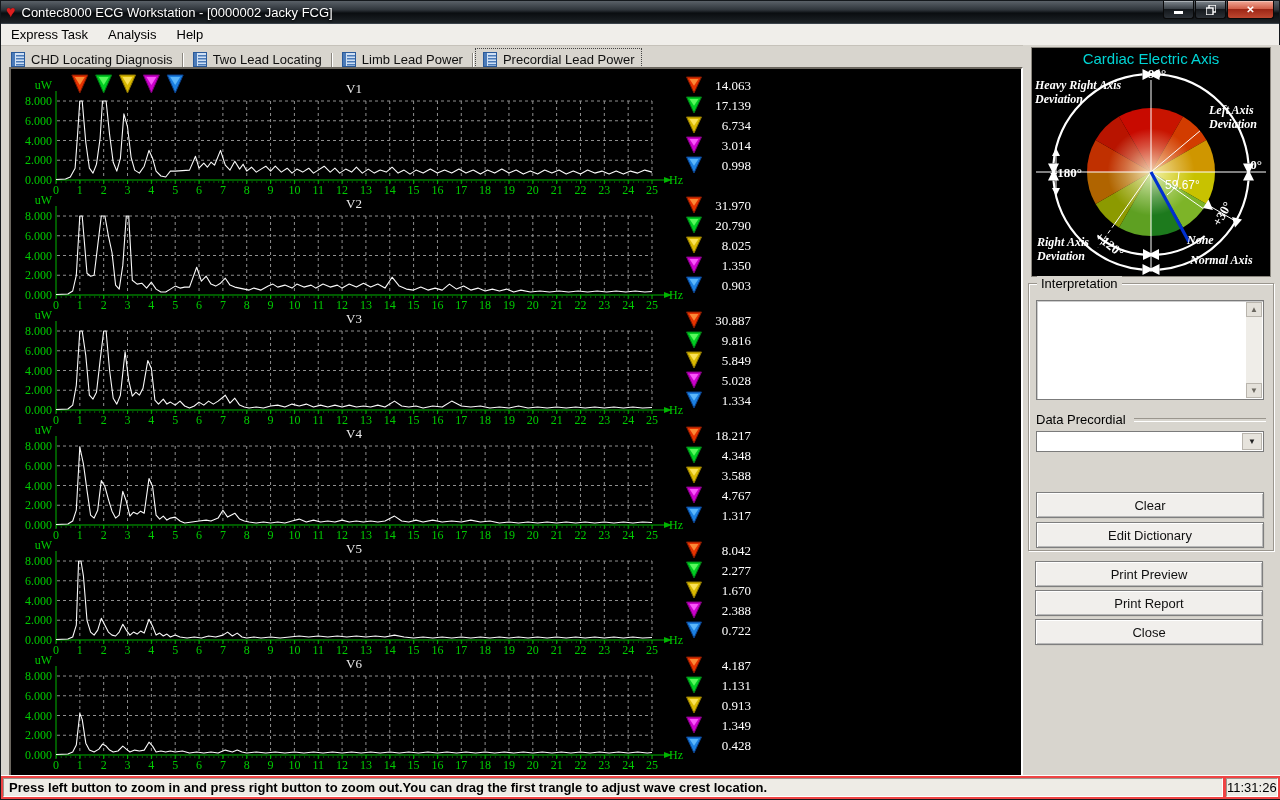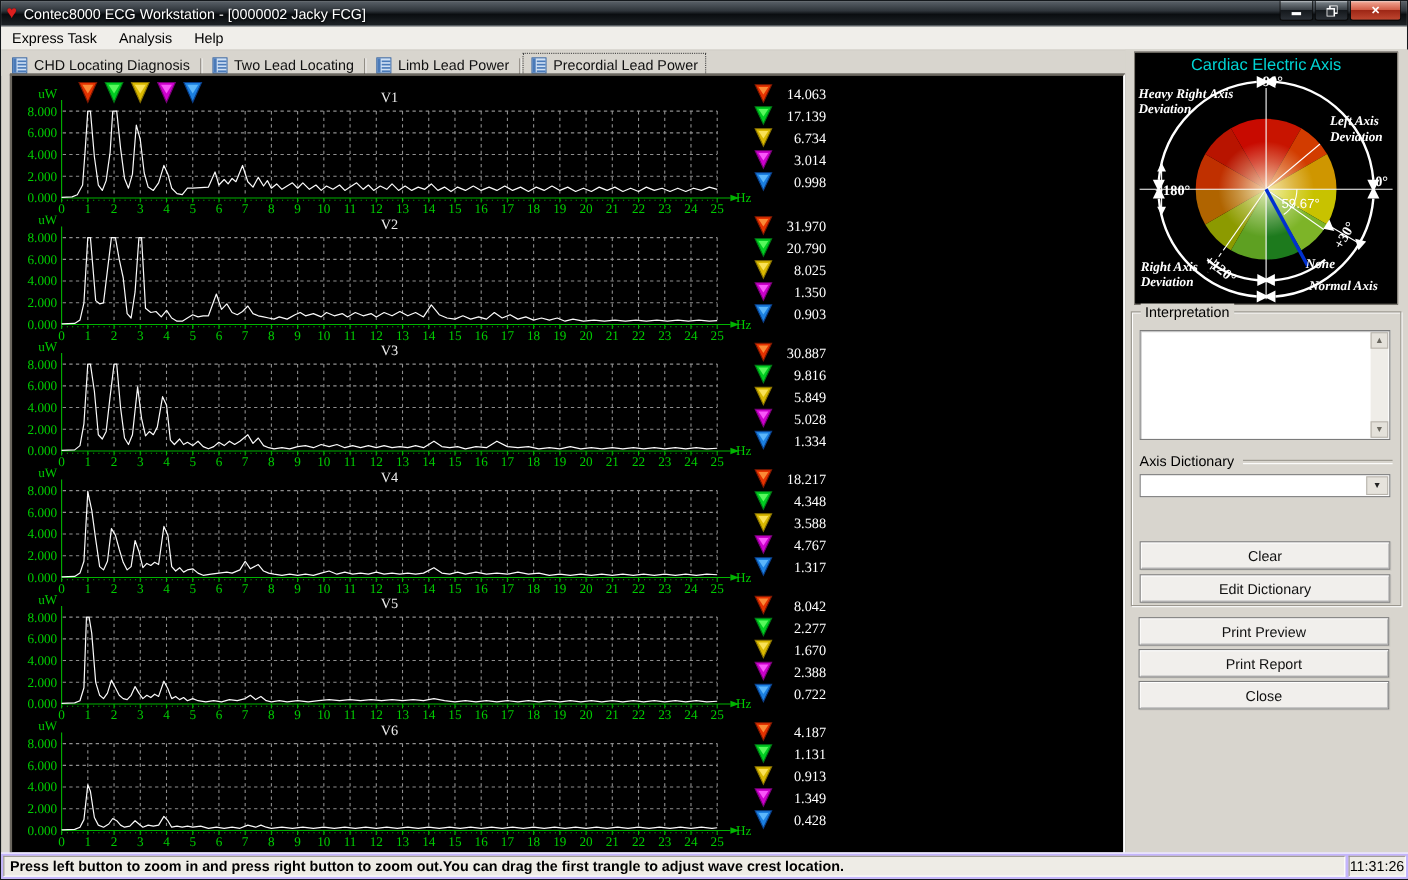--- a/index.html
+++ b/index.html
@@ -77,21 +77,21 @@
              border:1px solid #b9b5ad;display:flex;align-items:center;justify-content:center;
              font-size:8px;color:#222;}
   .btn3d{background:#f1efec;border:1px solid #7e7e7e;
          box-shadow:inset 1px 1px 0 #ffffff, inset -1px -1px 0 #b8b8b8, 1px 1px 0 #cfccc5;
          font:13px "Liberation Sans",sans-serif;color:#101010;
          display:flex;align-items:center;justify-content:center;box-sizing:border-box;}
   .gb-btn{position:absolute;left:7px;width:228px;height:26px;}
   .pr-btn{position:absolute;left:12px;width:228px;height:26px;}
 
   
-  .statusbar{position:absolute;left:0;bottom:0;width:1280px;height:23px;background:#c4b5fd;
+  .statusbar{position:absolute;left:0;bottom:0;width:1280px;height:23px;background:#ef4444;
              border-top:1px solid #fff;display:flex;align-items:center;}
   .status-cell{height:19px;box-sizing:border-box;border:1px solid;
                border-color:#9a968e #ffffff #ffffff #9a968e;background:#eeece6;}
   .status-hint{margin-left:2px;width:1220px;padding:0 5px;font-size:13px;font-weight:600;
                line-height:17px;white-space:nowrap;overflow:hidden;}
   .status-time{margin-left:3px;width:52px;font-size:13px;line-height:17px;}
 </style>
 </head>
 <body>
 
@@ -1008,21 +1008,21 @@
     <div class="groupbox">
       <span class="groupbox-label">Interpretation</span>
       <div class="textarea">
         <span></span>
         <div class="vscroll">
           <div class="scrollbtn">▲</div>
           <div class="scrollbtn">▼</div>
         </div>
       </div>
       <div class="dd-label-row">
-        <span>Axis Dictionary</span>
+        <span>Data Precordial</span>
         <span class="dd-rule"></span>
       </div>
       <div class="combo">
         <span></span>
         <div class="combo-btn">▼</div>
       </div>
       <div class="btn3d gb-btn" style="top:208px;">Clear</div>
       <div class="btn3d gb-btn" style="top:238px;">Edit Dictionary</div>
     </div>
 

